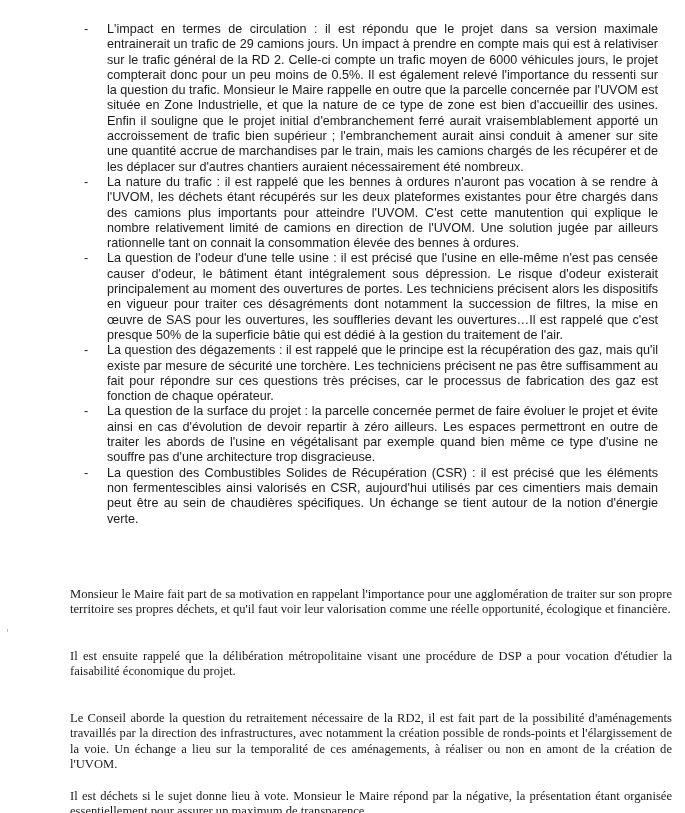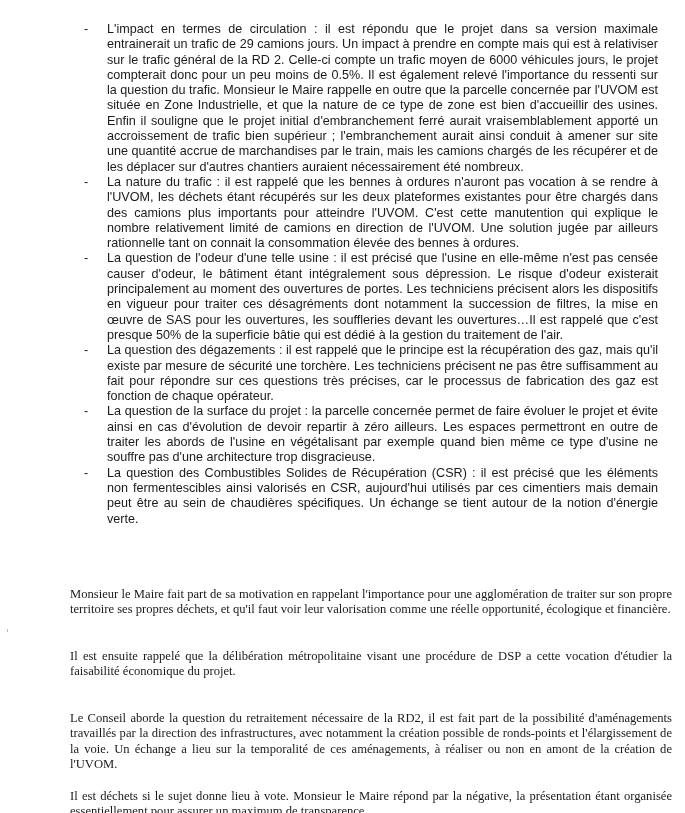--- a/index.html
+++ b/index.html
@@ -48,16 +48,16 @@
     </li>
     <li class="bullet">
       <span class="dash">-</span>
       <span>La question des Combustibles Solides de Récupération (CSR) : il est précisé que les éléments non fermentescibles ainsi valorisés en CSR, aujourd'hui utilisés par ces cimentiers mais demain peut être au sein de chaudières spécifiques. Un échange se tient autour de la notion d'énergie verte.</span>
     </li>
   </ul>
 
   <div class="stray"></div>
 
   <p class="para p1">Monsieur le Maire fait part de sa motivation en rappelant l'importance pour une agglomération de traiter sur son propre territoire ses propres déchets, et qu'il faut voir leur valorisation comme une réelle opportunité, écologique et financière.</p>
-  <p class="para p2">Il est ensuite rappelé que la délibération métropolitaine visant une procédure de DSP a cette vocation d'étudier la faisabilité économique du projet.</p>
+  <p class="para p2">Il est ensuite rappelé que la délibération métropolitaine visant une procédure de DSP a pour vocation d'étudier la faisabilité économique du projet.</p>
   <p class="para p3">Le Conseil aborde la question du retraitement nécessaire de la RD2, il est fait part de la possibilité d'aménagements travaillés par la direction des infrastructures, avec notamment la création possible de ronds-points et l'élargissement de la voie. Un échange a lieu sur la temporalité de ces aménagements, à réaliser ou non en amont de la création de l'UVOM.</p>
   <p class="para p4">Il est déchets si le sujet donne lieu à vote. Monsieur le Maire répond par la négative, la présentation étant organisée essentiellement pour assurer un maximum de transparence.</p>
 </div>
 
 </body></html>

